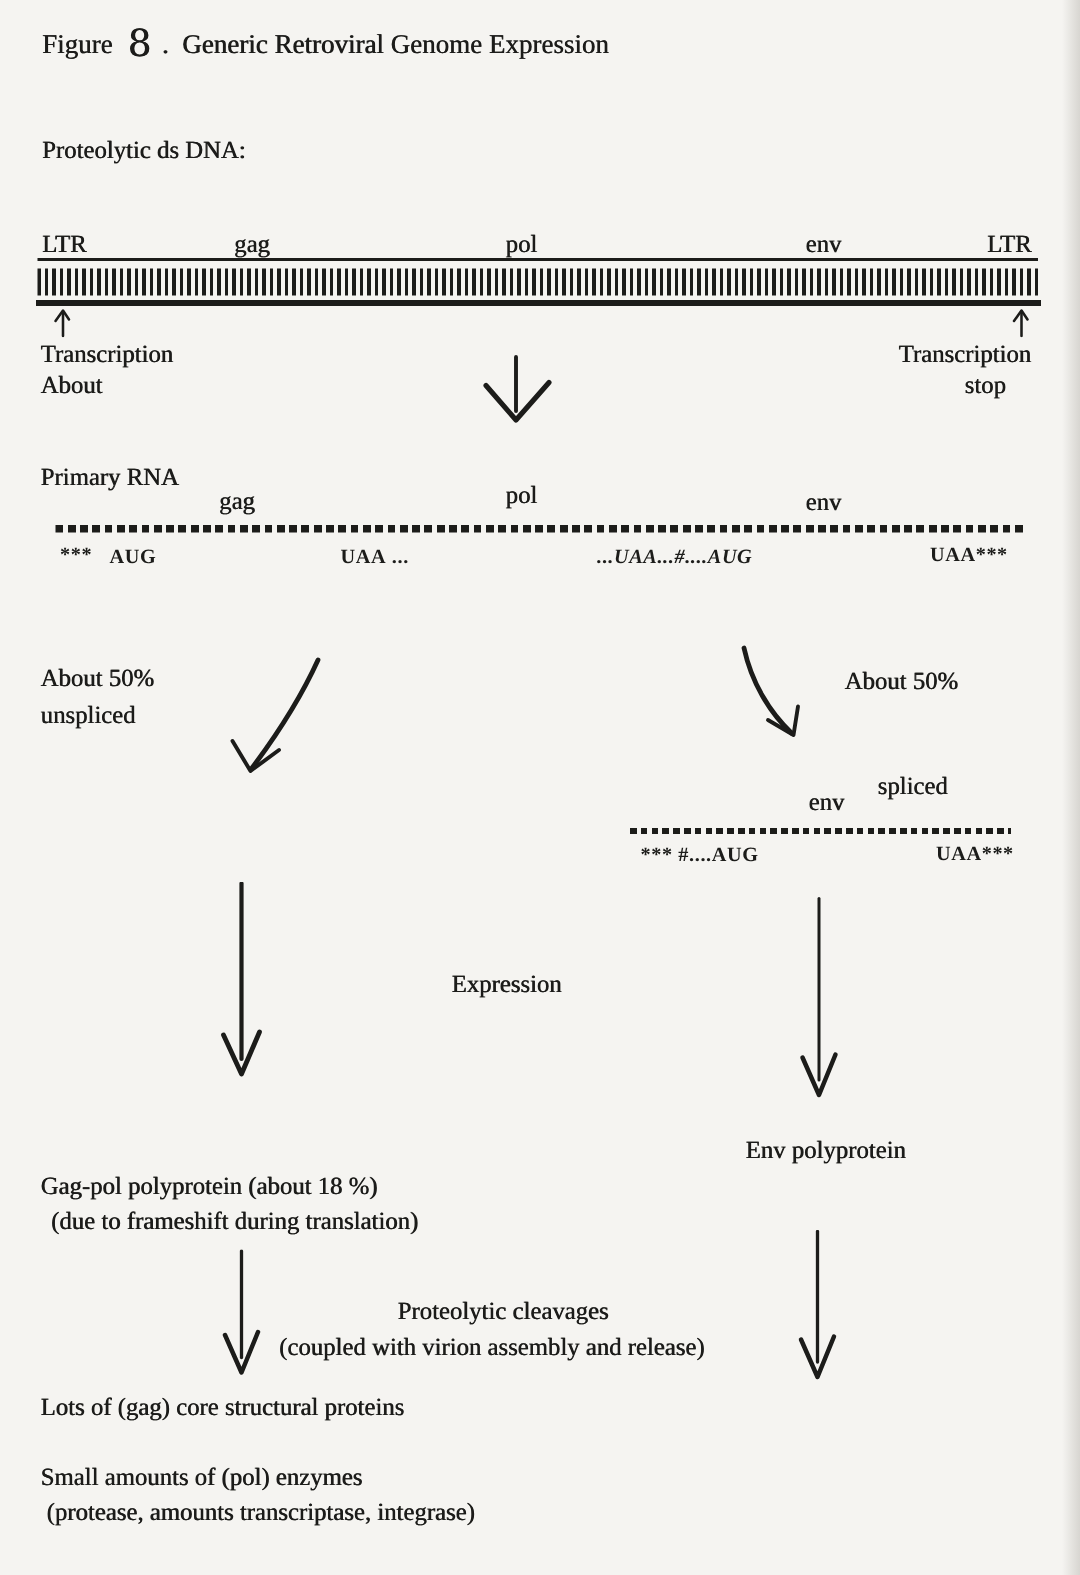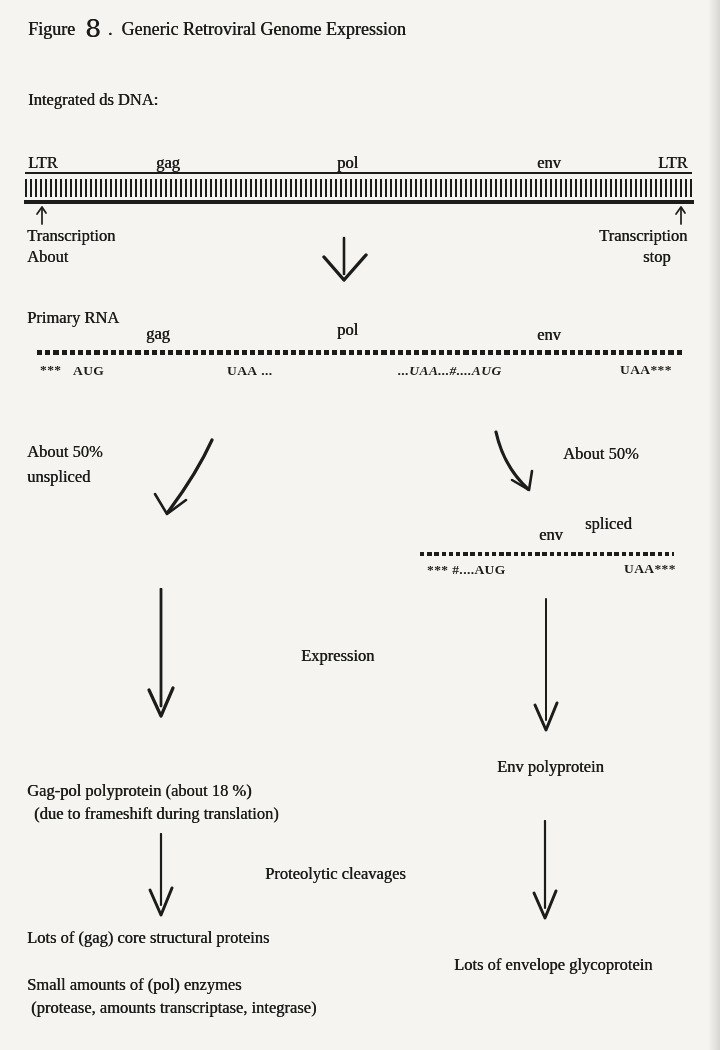--- a/index.html
+++ b/index.html
@@ -23,21 +23,21 @@
   .scan-edge-right { position:absolute; right:0; top:0; width:12px; height:100%;
     background:linear-gradient(90deg, rgba(0,0,0,0), rgba(110,105,95,0.22)); }
 </style>
 </head>
 <body>
 
 <div id="page">
 
   <div class="t title-line" style="left:28px; top:14px;"><span>Figure</span><span class="fig-num">8</span><span>.&nbsp; Generic Retroviral Genome Expression</span></div>
 
-  <div class="t" style="left:28px; top:90px;">Integrated ds DNA:</div>
+  <div class="t" style="left:28px; top:90px;">Proteolytic ds DNA:</div>
 
   <div class="t gene" style="left:28px;  top:153px;">LTR</div>
   <div class="t gene" style="left:156px; top:153px;">gag</div>
   <div class="t gene" style="left:337px; top:153px;">pol</div>
   <div class="t gene" style="left:537px; top:153px;">env</div>
   <div class="t gene" style="left:658px; top:153px;">LTR</div>
 
   <div class="rule" style="left:25px; top:172px; width:667px; height:2px;"></div>
   <div class="ladder-bars" style="left:25px; top:179px; width:667px; height:18px;"></div>
   <div class="rule" style="left:24px; top:200px; width:670px; height:4px;"></div>
@@ -103,25 +103,25 @@
 
   <div class="t" style="left:497px; top:757px;">Env polyprotein</div>
   <div class="t" style="left:27px; top:781px;">Gag-pol polyprotein (about 18 %)</div>
   <div class="t" style="left:34px; top:804px;">(due to frameshift during translation)</div>
 
   <svg class="arrow" style="left:146px; top:833px;" width="30" height="88" viewBox="0 0 30 88">
     <path d="M15 1 L15 72" stroke-width="2.2"></path>
       <path d="M4 57 L15 82 L26 55" stroke-width="3"></path>
   </svg>
   <div class="t" style="left:265px; top:864px;">Proteolytic cleavages</div>
+  <div class="t" style="left:186px; top:888px;">(coupled with virion assembly and release)</div>
   <svg class="arrow" style="left:531px; top:820px;" width="28" height="104" viewBox="0 0 28 104">
     <path d="M14 1 L14 88" stroke-width="2.2"></path>
       <path d="M3 73 L14 98 L25 71" stroke-width="3"></path>
   </svg>
 
   <div class="t" style="left:27px; top:928px;">Lots of (gag) core structural proteins</div>
-  <div class="t" style="left:454px; top:955px;">Lots of envelope glycoprotein</div>
   <div class="t" style="left:27px; top:975px;">Small amounts of (pol) enzymes</div>
   <div class="t" style="left:31px; top:998px;">(protease, amounts transcriptase, integrase)</div>
 
   <div class="scan-edge-right"></div>
 
 </div>
 
 </body></html>

